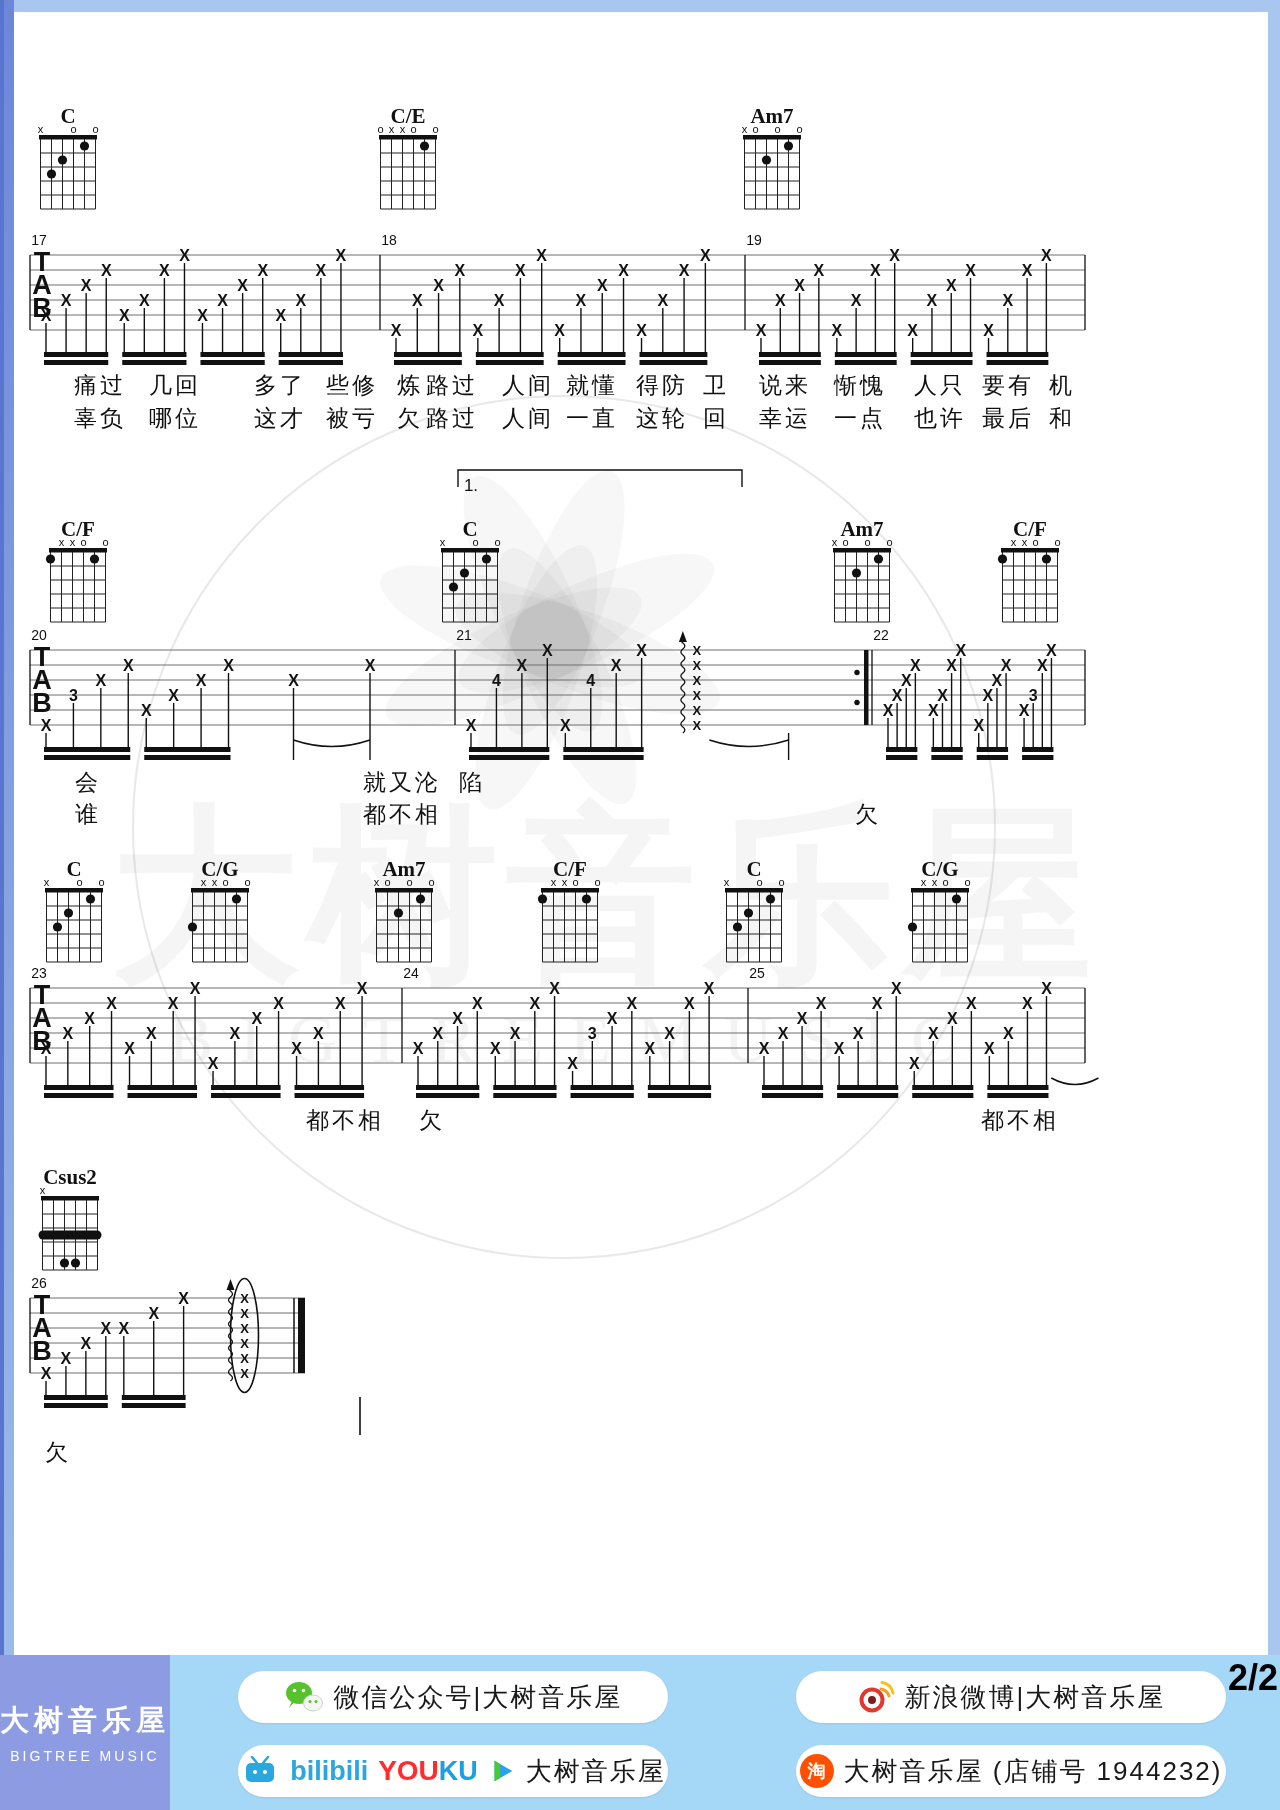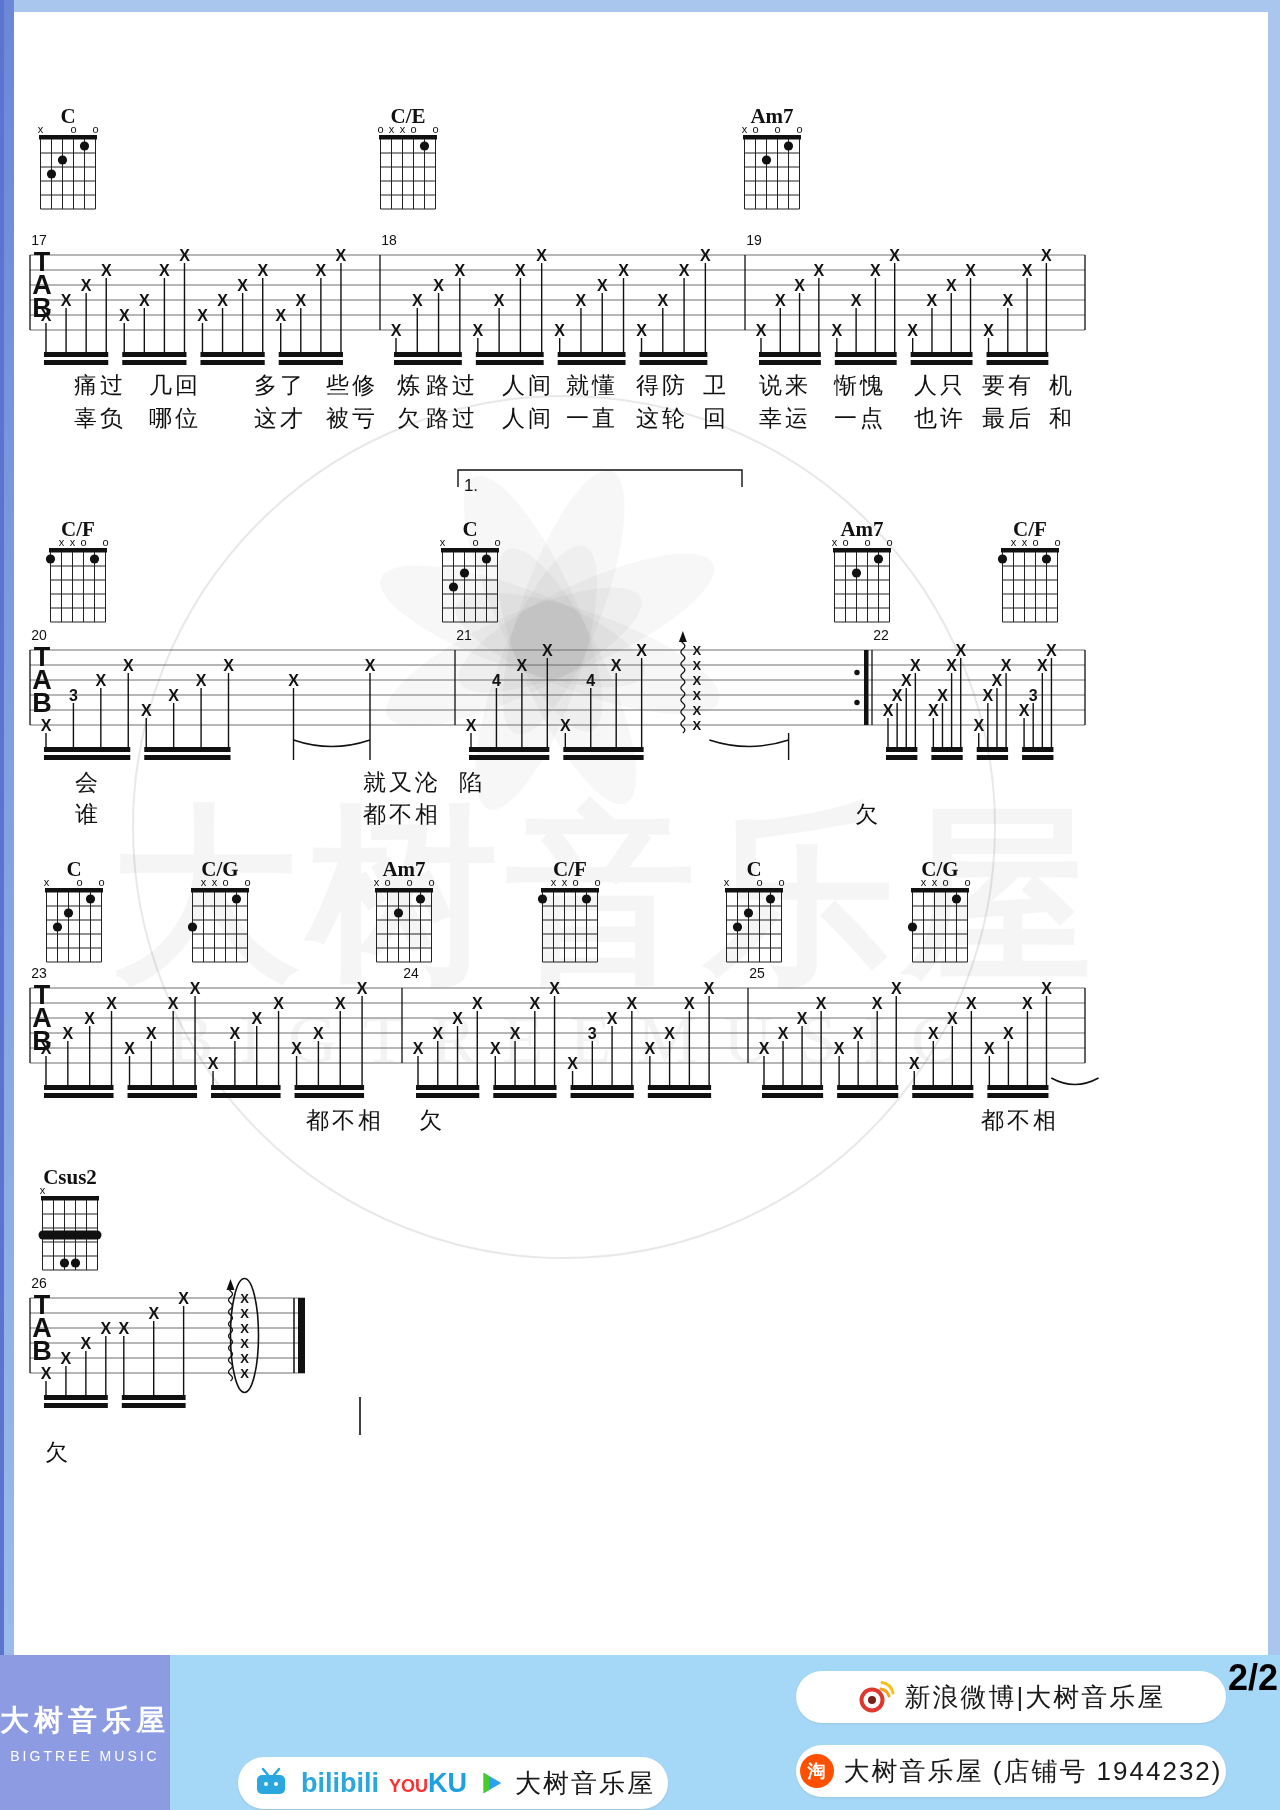--- a/index.html
+++ b/index.html
@@ -18,25 +18,25 @@
   .footer{position:absolute;left:0;top:1655px;width:1280px;height:155px;background:#a5d7f7;z-index:5;}
   .brand{position:absolute;left:0;top:0;width:170px;height:155px;background:#8d9be3;
     display:flex;flex-direction:column;align-items:center;justify-content:center;gap:7px;}
   .brand-cn{color:#fff;font-size:29px;font-weight:700;letter-spacing:5px;}
   .brand-en{color:#fff;font-size:14px;font-weight:400;letter-spacing:3px;}
   .pill{position:absolute;width:430px;height:52px;background:#fff;border-radius:26px;
     display:flex;align-items:center;justify-content:center;gap:10px;
     font-size:26px;color:#1a1a1a;letter-spacing:2px;box-shadow:0 1px 2px rgba(0,0,0,0.08);cursor:pointer;}
   .p1{left:238px;top:16px;}
   .p2{left:796px;top:16px;}
-  .p3{left:238px;top:90px;margin-top:12px;}
+  .p3{left:238px;top:90px;}
   .p4{left:796px;top:90px;}
   .pagenum{position:absolute;left:1228px;top:2px;font-size:36px;font-weight:600;color:#000;}
   .bili-word{color:#29a7de;font-weight:700;font-size:27px;letter-spacing:0;}
-  .yk1{color:#ff2d2d;font-weight:800;font-size:18px;letter-spacing:0;}
+  .yk1{color:#ff2d2d;font-weight:800;font-size:28px;letter-spacing:0;}
   .yk2{color:#1ca0e0;font-weight:800;font-size:27px;letter-spacing:0;text-align:center;}
   .tb-badge{display:inline-flex;align-items:center;justify-content:center;width:34px;height:34px;
     border-radius:50%;background:#ff5000;color:#fff;font-size:18px;font-weight:700;letter-spacing:0;}
 </style>
 </head>
 <body>
 
 <div class="page">
   <div class="left-strip"></div>
   <div class="paper">
@@ -789,20 +789,33 @@
       <line x1="360" y1="1397" x2="360" y2="1435" stroke="#111" stroke-width="1.6"></line>
       <text x="58" y="1460" font-size="23" text-anchor="middle" font-family="&quot;Liberation Sans&quot;,sans-serif" fill="#111" letter-spacing="3px" font-weight="500">欠</text>
     </svg>
 
   <div class="footer">
     <div class="brand">
       <div class="brand-cn">大树音乐屋</div>
       <div class="brand-en">BIGTREE MUSIC</div>
     </div>
 
+    <div class="pill p1">
+      <svg width="40" height="34" viewBox="0 0 40 34">
+        <ellipse cx="15" cy="13" rx="13" ry="11" fill="#57c22d"></ellipse>
+        <polygon points="8,21 13,19 5,28" fill="#57c22d"></polygon>
+        <circle cx="10.5" cy="10.5" r="1.8" fill="#fff"></circle>
+        <circle cx="19.5" cy="10.5" r="1.8" fill="#fff"></circle>
+        <ellipse cx="29" cy="23" rx="9.5" ry="8" fill="#f4f7f3" stroke="#c9d2c9" stroke-width="1"></ellipse>
+        <polygon points="34,29.5 30,28 37,33" fill="#f4f7f3"></polygon>
+        <circle cx="26" cy="21.5" r="1.5" fill="#57c22d"></circle>
+        <circle cx="32" cy="21.5" r="1.5" fill="#57c22d"></circle>
+      </svg>
+      <span>微信公众号|大树音乐屋</span>
+    </div>
 
     <div class="pill p2">
       <svg width="38" height="34" viewBox="0 0 38 34">
         <circle cx="15" cy="20" r="10.5" fill="none" stroke="#e0382e" stroke-width="4"></circle>
         <circle cx="15" cy="20" r="4" fill="#7a1f1a"></circle>
         <path d="M 24 9 q 6 1 8 7" fill="none" stroke="#f5a31c" stroke-width="3" stroke-linecap="round"></path>
         <path d="M 25 2.5 q 9 1.5 11 10.5" fill="none" stroke="#f5c21c" stroke-width="3" stroke-linecap="round"></path>
       </svg>
       <span>新浪微博|大树音乐屋</span>
     </div>

